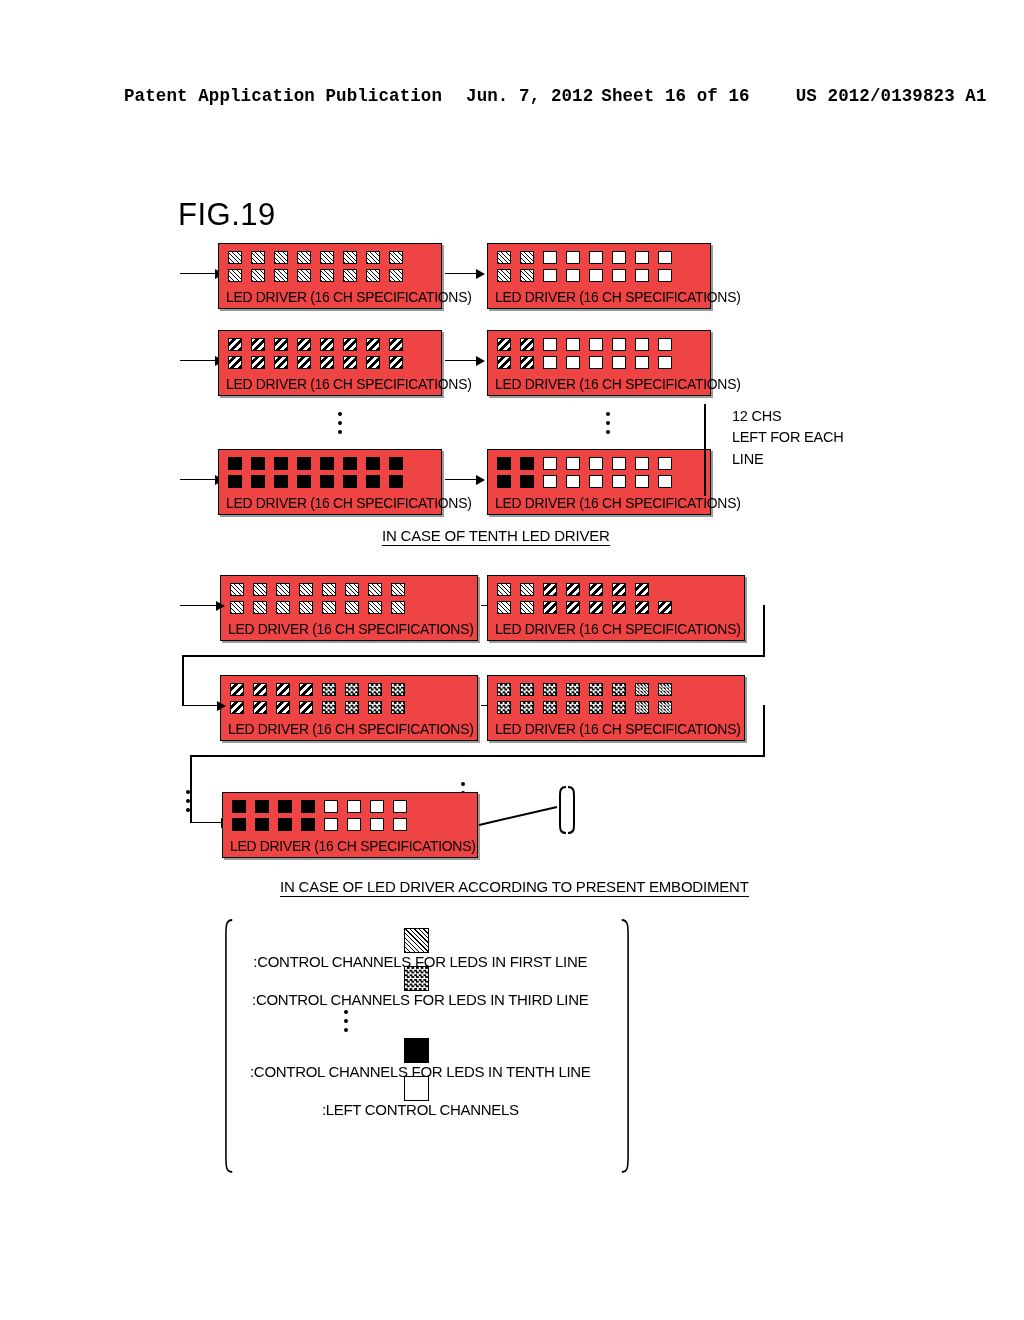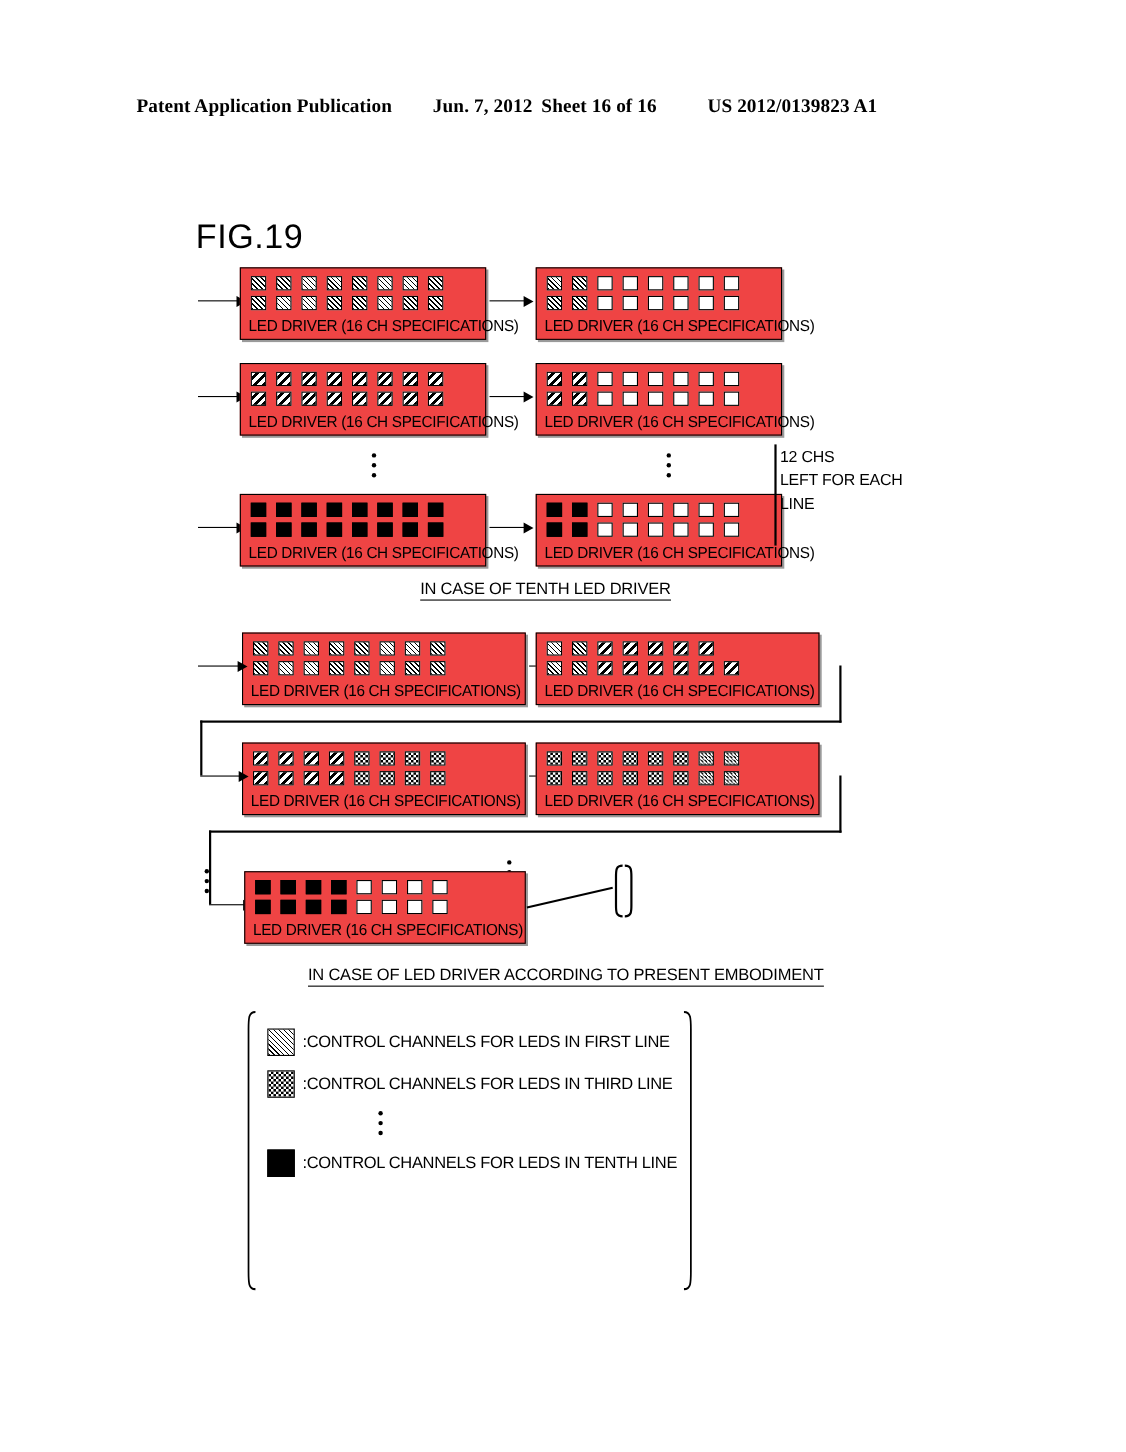--- a/index.html
+++ b/index.html
@@ -17,28 +17,28 @@
   }
 
   
   .pub-header {
     position: absolute;
     top: 86px;
     left: 124px;
     width: 780px;
     display: flex;
     align-items: baseline;
-    font-family: Liberation Serif, serif;
+    font-family: Liberation Mono, monospace;
     font-weight: bold;
     font-size: 17.5px;
     letter-spacing: 0.1px;
     white-space: nowrap;
   }
   .pub-header .h-pub   { }
-  .pub-header .h-date  { margin-left: 37px; }
+  .pub-header .h-date  { margin-left: 24px; }
   .pub-header .h-sheet { margin-left: 8px; }
   .pub-header .h-num   { margin-left: 46px; }
 
   
   .fig-title {
     position: absolute;
     top: 197px;
     left: 178px;
     font-family: "Liberation Sans", sans-serif;
     font-size: 31px;
@@ -188,20 +188,21 @@
   .legend-rows {
     display: flex;
     flex-direction: column;
     padding: 10px 6px 10px 10px;
     gap: 0px;
   }
   .legend-row {
     display: flex;
     align-items: center;
     height: 38px;
+    flex-direction: column;
   }
   .legend-swatch {
     width: 25px;
     height: 25px;
     border: 1.6px solid #000;
     box-sizing: border-box;
     flex: 0 0 auto;
   }
   .legend-text {
     font-size: 15px;
@@ -402,21 +403,21 @@
     <div class="vdots" style="left: 338px; top: 412px;">
       <i></i>
       <i></i>
       <i></i>
     </div>
     <div class="vdots" style="left: 606px; top: 412px;">
       <i></i>
       <i></i>
       <i></i>
     </div>
-    <div class="callout" style="left: 706px; top: 402px; width: 116px; height: 72px;">
+    <div class="callout" style="left: 706px; top: 402px; width: 116px; height: 72px; padding-left: 23px;">
       <svg class="brace" width="11" height="72" viewBox="0 0 11 72" preserveAspectRatio="none">
         <path d="M10 2 C4 2 4 6 4 12 L4 60 C4 66 4 70 10 70" fill="none" stroke="#000" stroke-width="2"></path>
       </svg>
       <div class="ctext">
         <div>12 CHS</div>
         <div>LEFT FOR EACH</div>
         <div>LINE</div>
       </div>
       <svg class="brace" width="11" height="72" viewBox="0 0 11 72" preserveAspectRatio="none">
         <path d="M1 2 C7 2 7 6 7 12 L7 60 C7 66 7 70 1 70" fill="none" stroke="#000" stroke-width="2"></path>
@@ -601,17 +602,21 @@
       </div>
       <div class="legend-dots">
         <i></i>
         <i></i>
         <i></i>
       </div>
       <div class="legend-row">
         <div class="legend-swatch p-l10"></div>
         <div class="legend-text">:CONTROL CHANNELS FOR LEDS IN TENTH LINE</div>
       </div>
+      <div class="legend-row">
+        <div class="legend-swatch p-empty"></div>
+        <div class="legend-text">:LEFT CONTROL CHANNELS</div>
+      </div>
     </div>
   <svg class="brace" width="14" height="256" viewBox="0 0 14 256" preserveAspectRatio="none" style="position:absolute; right:0; top:0;">
     <path d="M1 2 C9 2 9 8 9 18 L9 238 C9 248 9 254 1 254" fill="none" stroke="#000" stroke-width="2"></path>
   </svg>
 </div>
 
 </body></html>

